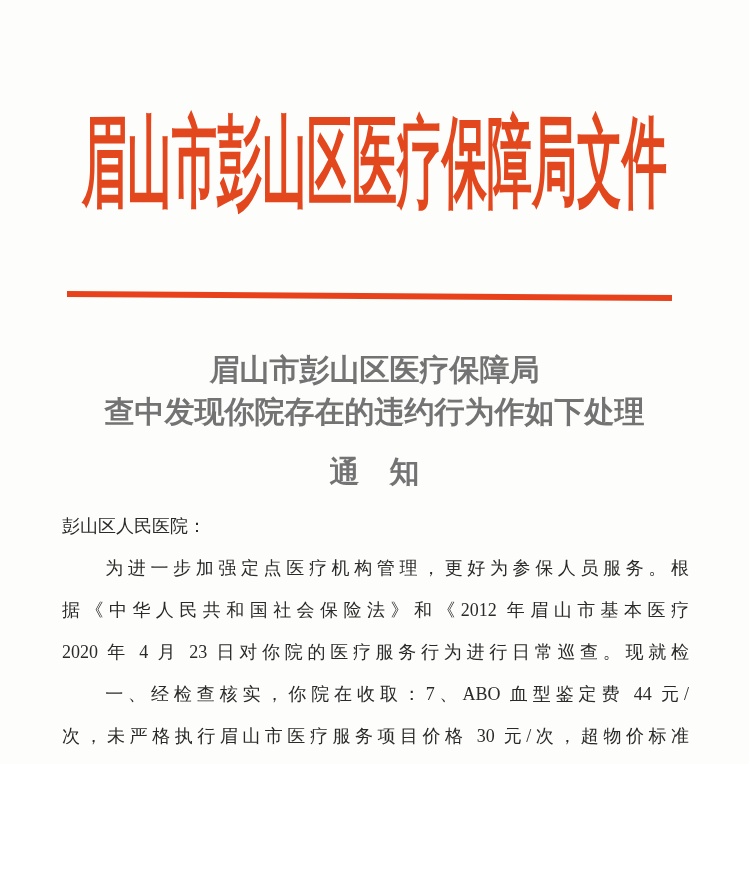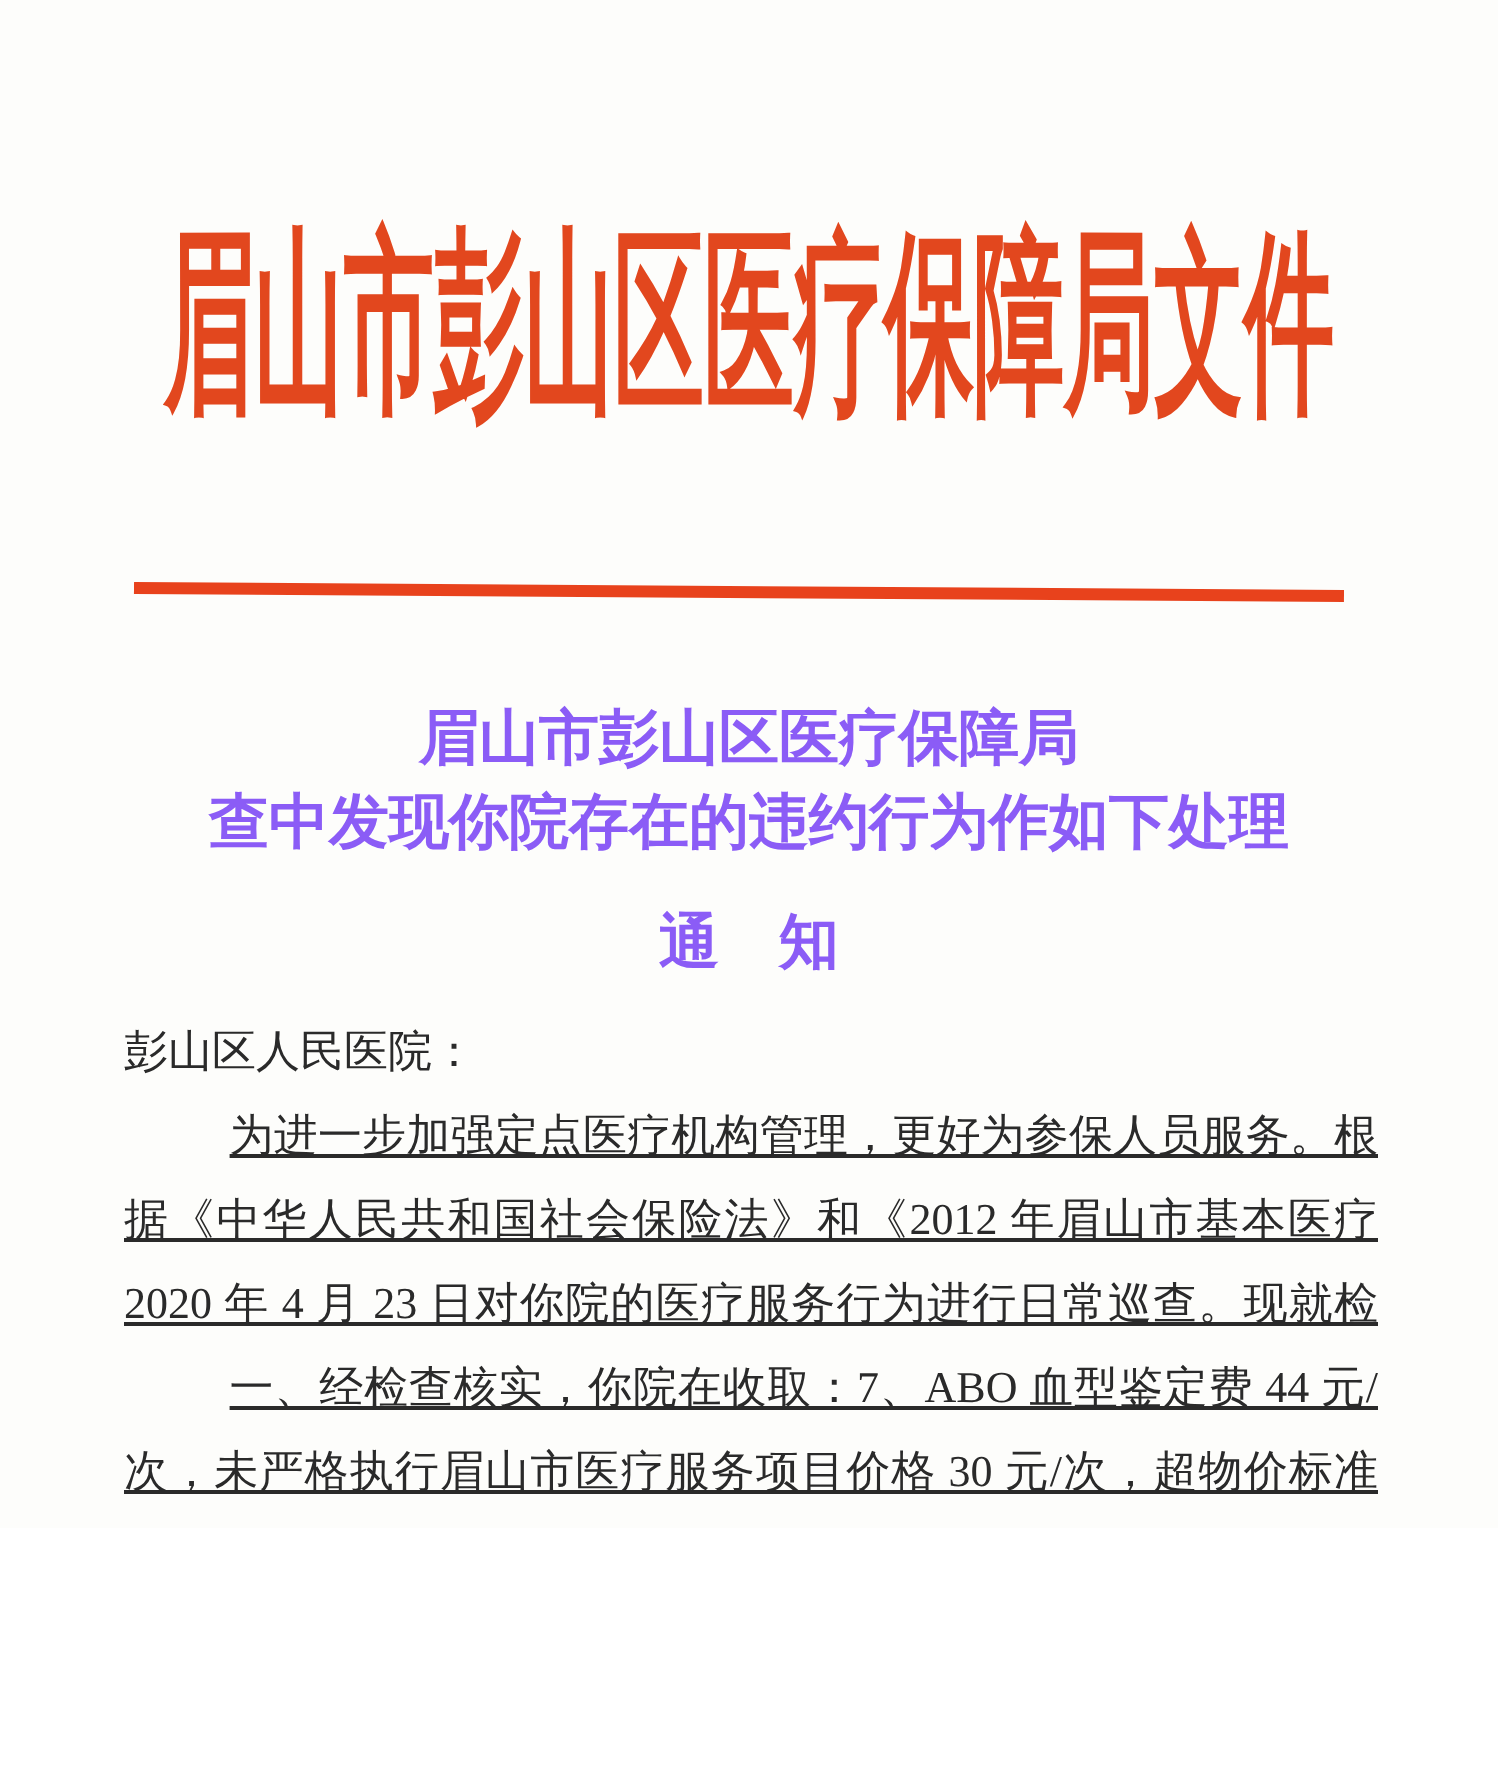--- a/index.html
+++ b/index.html
@@ -49,49 +49,48 @@
     transform-origin: left center;
   }
 
   
   .doc-title {
     position: absolute;
     top: 349px;
     left: 0;
     width: 100%;
     text-align: center;
-    color: #8b5cf6;
+    color: #737373;
     font-weight: bold;
     font-size: 30px;
     line-height: 42px;
   }
   .doc-title .t3 {
     margin-top: 18px;
   }
 
   
   .doc-body {
     position: absolute;
     top: 505px;
     left: 62px;
     width: 627px;
-    font-size: 22px;
+    font-size: 18px;
     line-height: 42px;
     color: #2a2a2a;
   }
   .line {
     white-space: nowrap;
     text-align: left;
   }
   .just {
     white-space: normal;
     text-align: justify;
     text-align-last: justify;
     text-justify: distribute;
-    text-decoration: underline;
   }
   .indent {
     text-indent: 2.4em;
   }
 
   
   .page-number {
     position: absolute;
     top: 857px;
     left: 608px;

